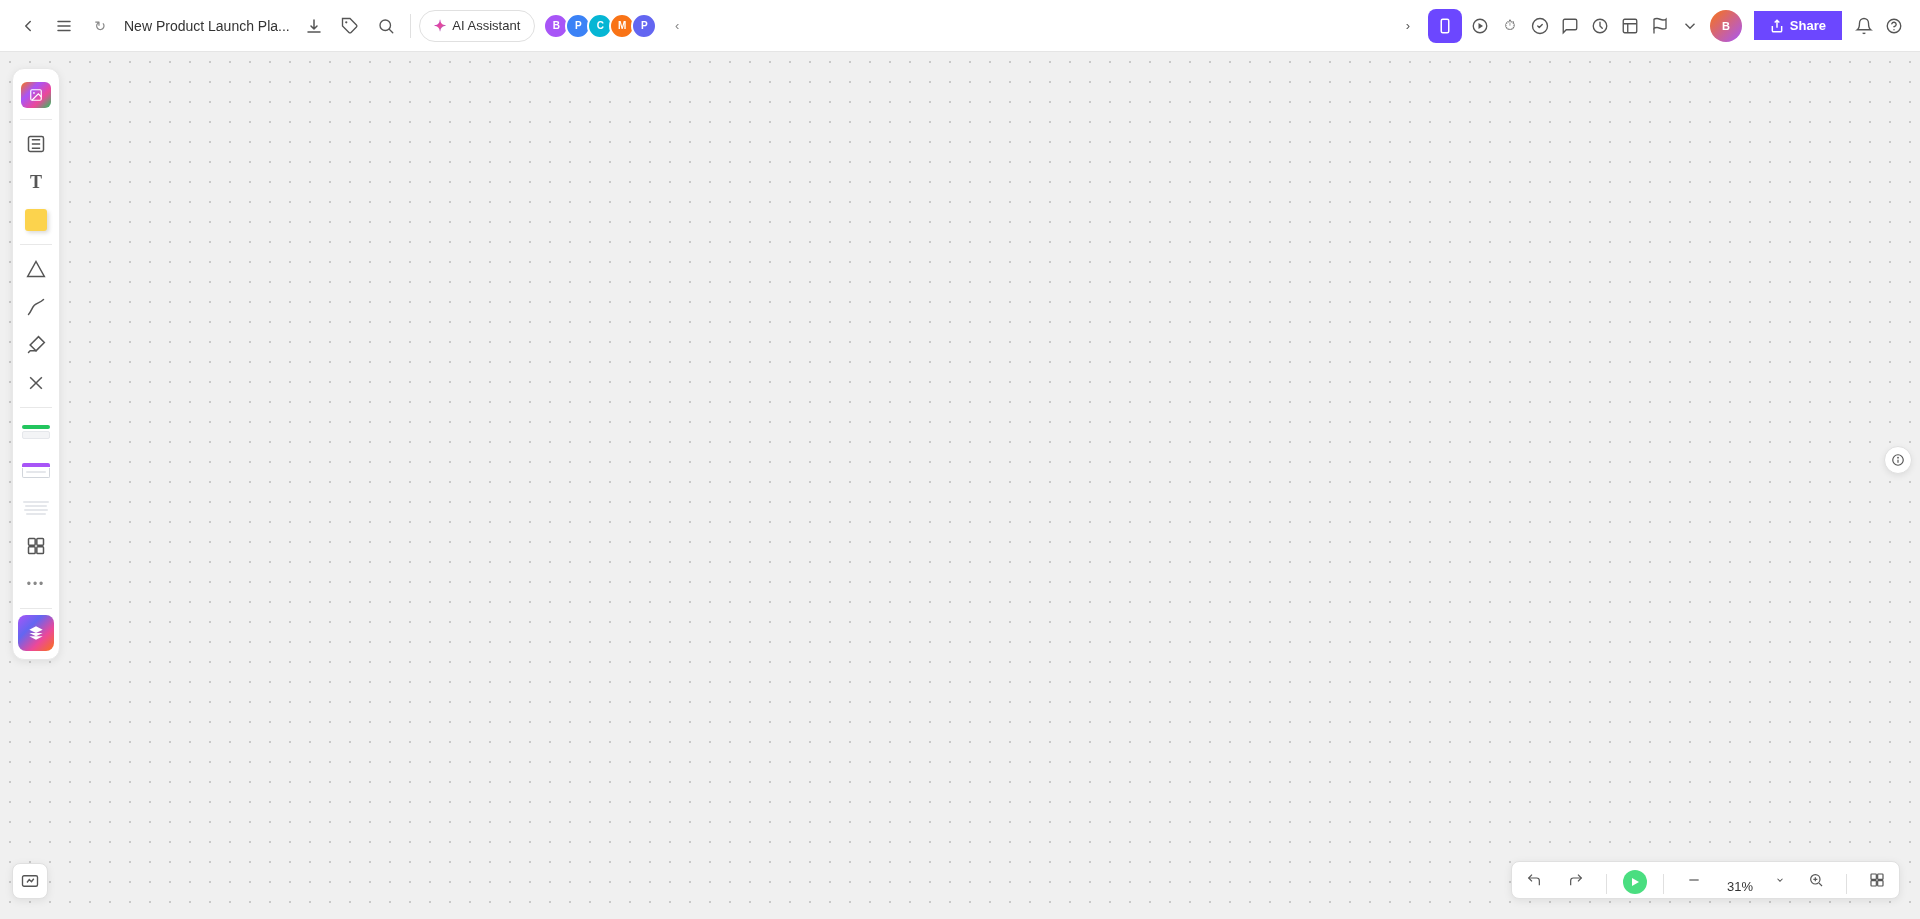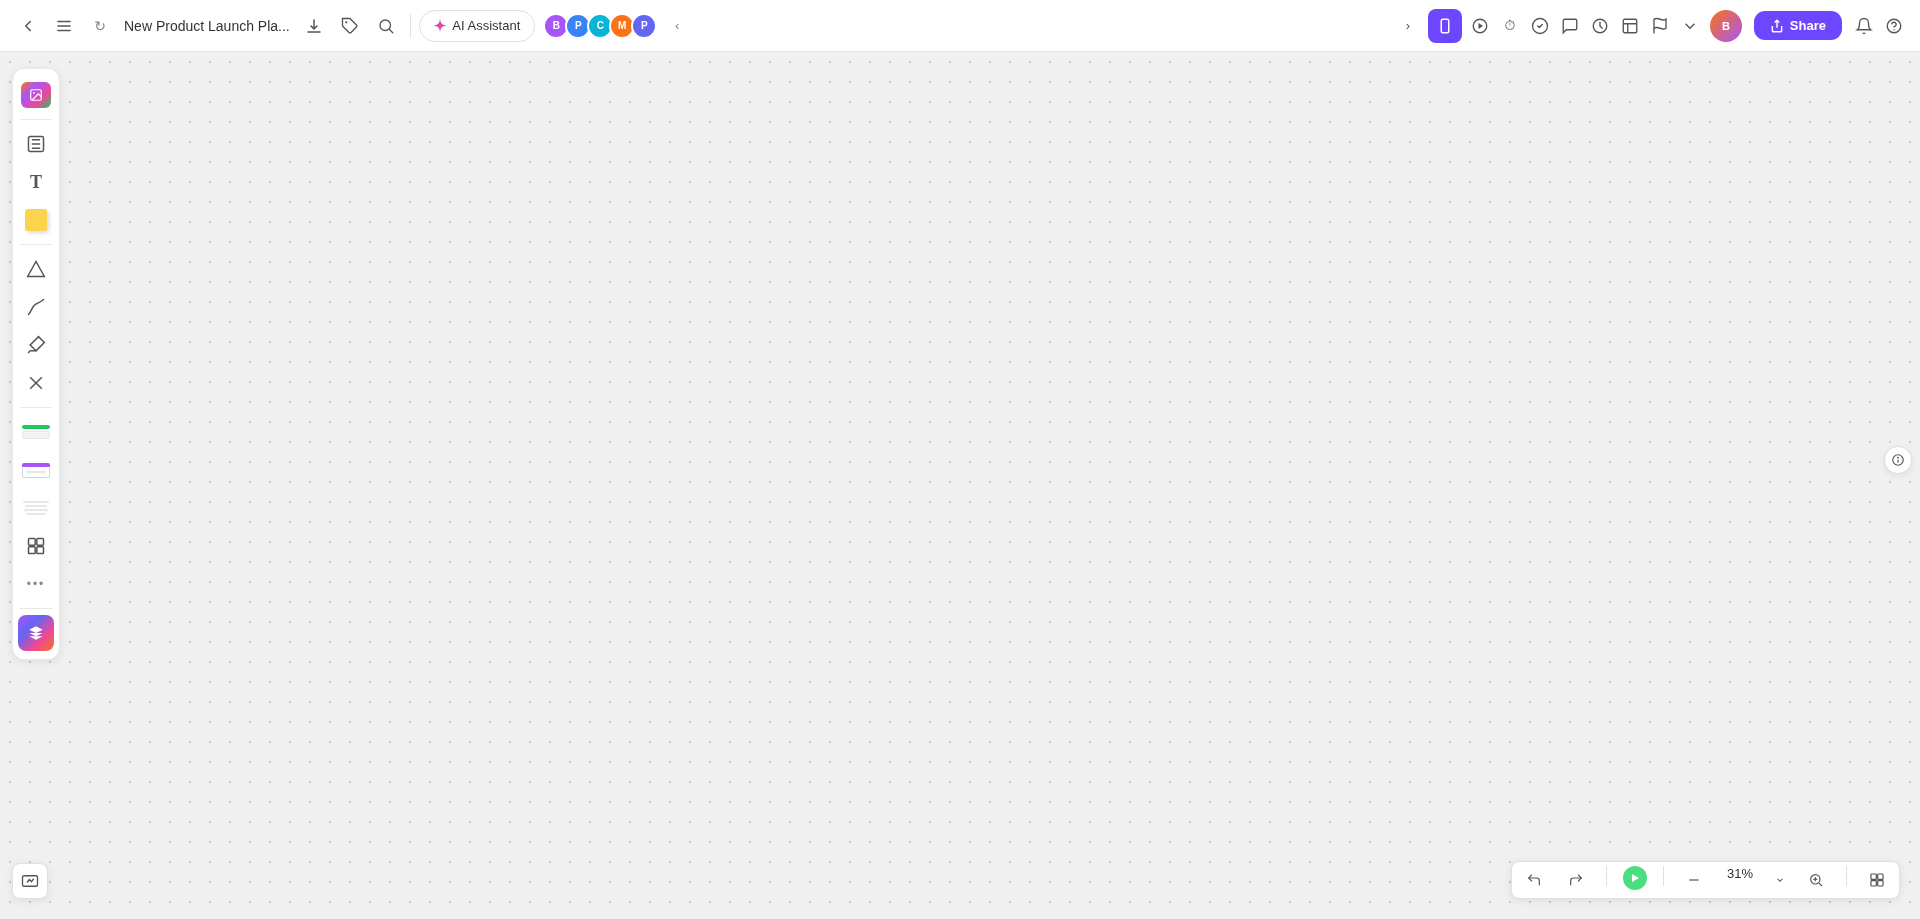--- a/index.html
+++ b/index.html
@@ -85,21 +85,21 @@
     #right-toolbar {
       margin-left: auto;
       display: flex; align-items: center; gap: 2px;
     }
 
     #share-btn {
       display: flex; align-items: center; gap: 6px;
       padding: 7px 16px;
       background: #6c47ff;
       border: none;
-      border-radius: 11px;
+      border-radius: 0;
       cursor: pointer;
       font-size: 13px;
       font-weight: 600;
       color: white;
       margin: 0 6px;
     }
 
     
     #left-sidebar {
       position: absolute;
@@ -141,21 +141,21 @@
       top: 52px; left: 0; right: 0; bottom: 0;
       background-image: radial-gradient(circle, #c8c8c8 1px, transparent 1px);
       background-size: 20px 20px;
       background-color: #f0f0f0;
     }
 
     
     #bottom-controls {
       position: absolute;
       bottom: 20px; right: 20px;
-      display: flex; align-items: flex-start; gap: 14px;
+      display: flex; align-items: flex-end; gap: 14px;
       background: white;
       border-radius: 8px;
       border: 1px solid #e0e0e0;
       padding: 4px 8px;
       box-shadow: 0 2px 8px rgba(0,0,0,0.08);
     }
 
     .bottom-btn {
       width: 28px; height: 28px;
       border-radius: 6px;

